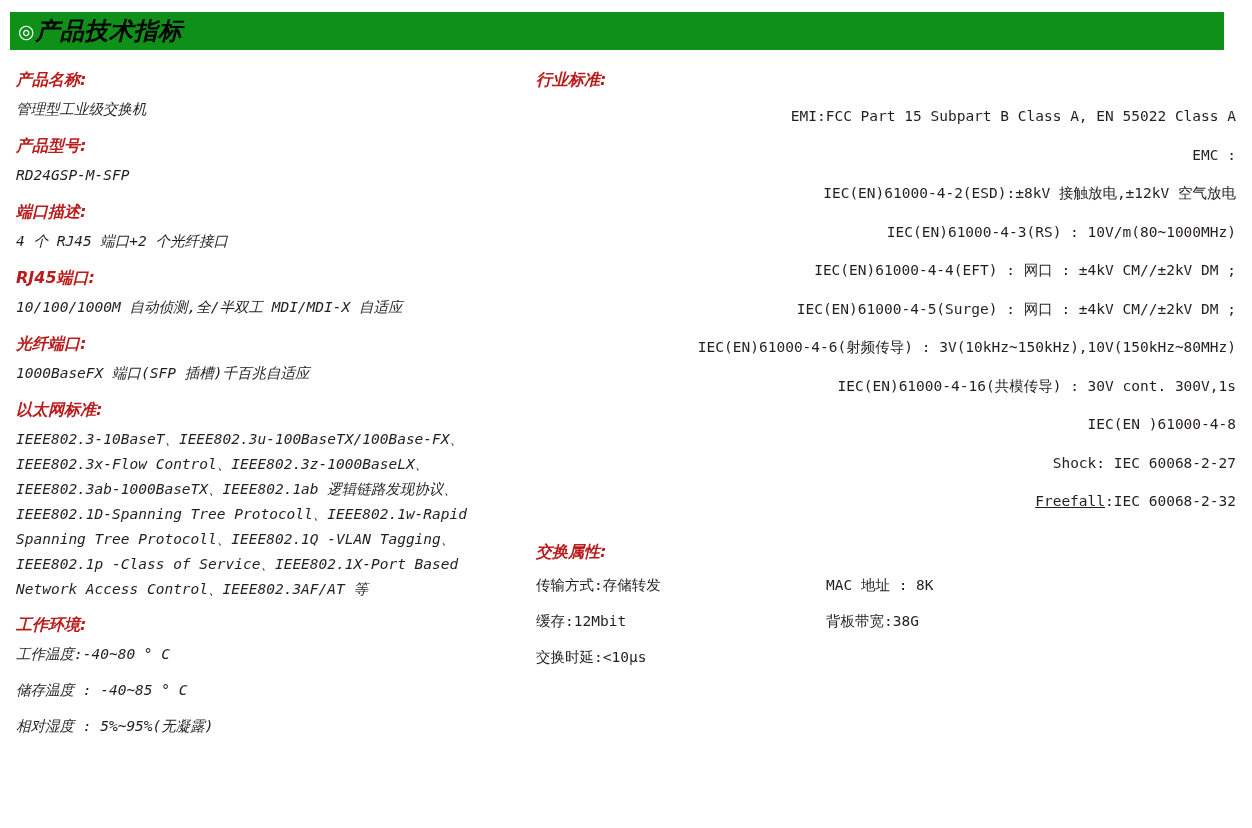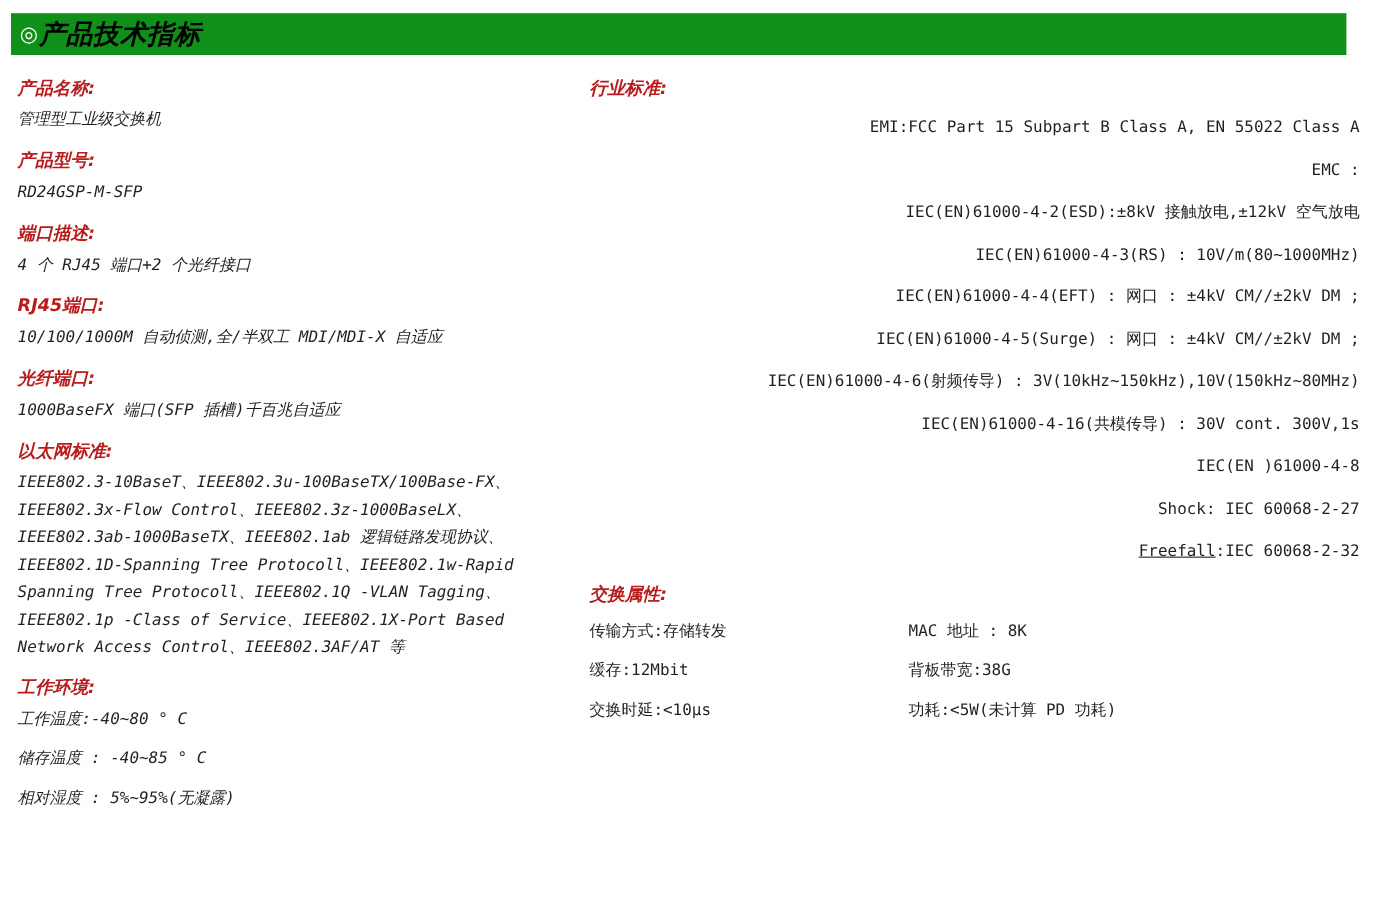--- a/index.html
+++ b/index.html
@@ -102,21 +102,21 @@
     grid-template-columns: 290px auto;
     row-gap: 17px;
     margin-top: 14px;
   }
   .attr-cell {
     font-family: "DejaVu Sans Mono", monospace;
     font-size: 14.5px;
     color: #231f20;
     white-space: pre;
   }
-  .right-heading-gap { margin-top: 9px; }
+  .right-heading-gap { margin-top: 21px; }
 </style>
 </head>
 <body>
 
 <div class="page">
 
   <div class="header-bar">
     <span class="header-bullet">◎</span>
     <span class="header-title">产品技术指标</span>
   </div>
@@ -171,18 +171,17 @@
     <div class="line"><span class="u">Freefall</span><span>:IEC 60068-2-32</span></div>
 
     <div class="sec-title right-heading-gap">交换属性:</div>
 
     <div class="attr-grid">
       <div class="attr-cell">传输方式:存储转发</div>
       <div class="attr-cell">MAC 地址 : 8K</div>
       <div class="attr-cell">缓存:12Mbit</div>
       <div class="attr-cell">背板带宽:38G</div>
       <div class="attr-cell">交换时延:&lt;10μs</div>
-      <div class="attr-cell">功耗:&lt;5W(未计算 PD 功耗)</div>
     </div>
 
   </div>
 
 </div>
 
 </body></html>

